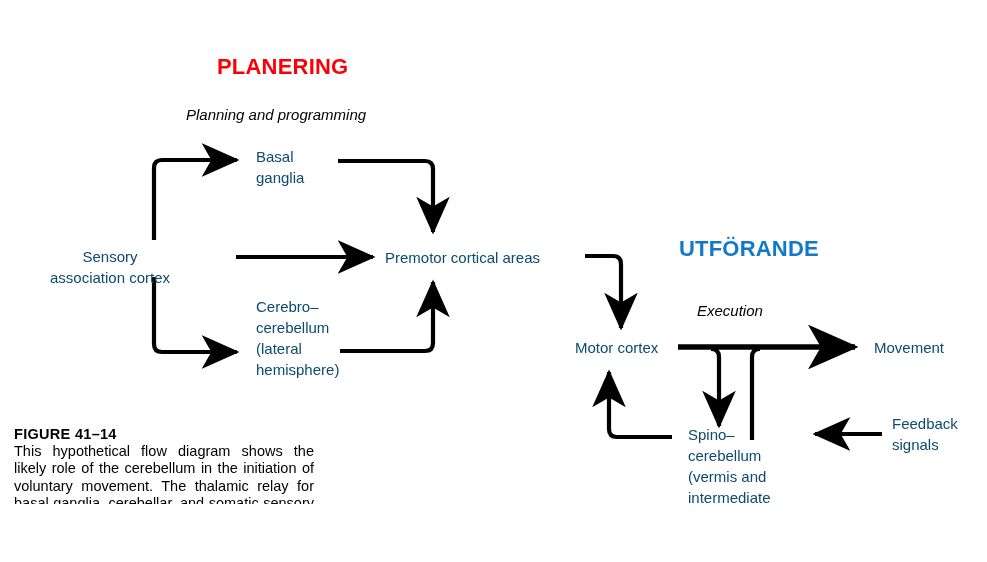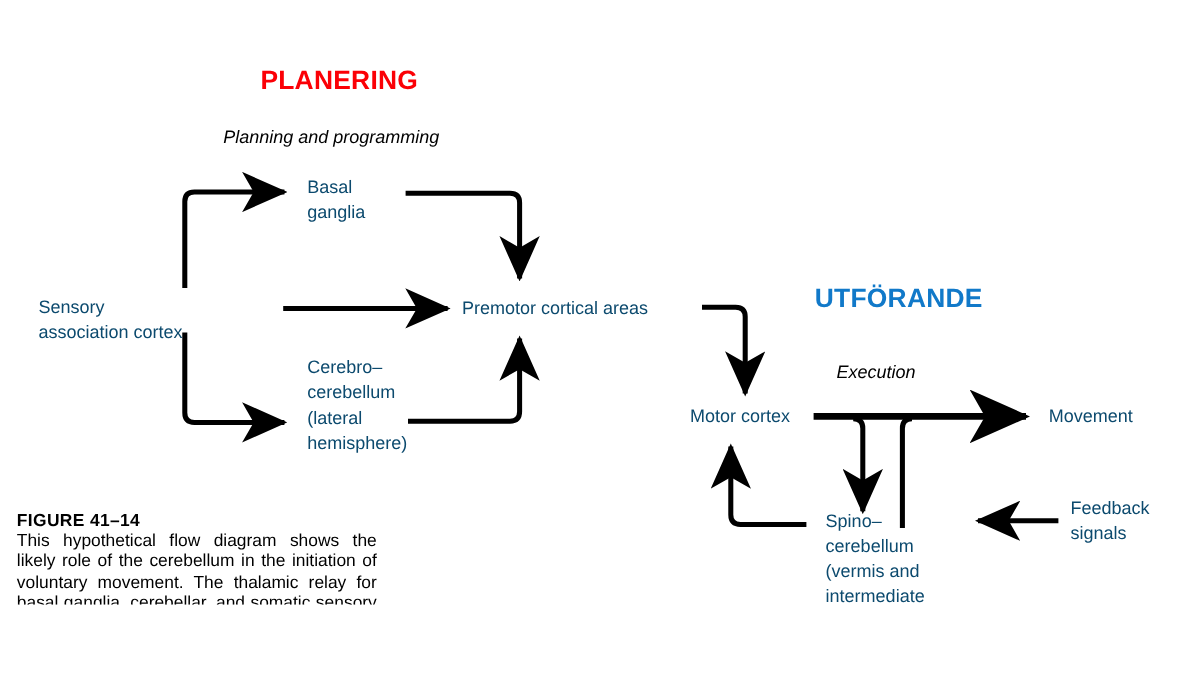--- a/index.html
+++ b/index.html
@@ -112,21 +112,21 @@
       <path d="M711,349 Q719,349 719,357 L719,426" marker-end="url(#ah)"></path>
 
       <path d="M752,440 L752,357 Q752,349 760,349"></path>
 
       <path d="M672,437 L617,437 Q609,437 609,429 L609,372" marker-end="url(#ah)"></path>
 
       <path d="M882,434 L815,434" marker-end="url(#ah)"></path>
     </g>
   </svg>
 
-  <div class="node-label" style="left:32px; top:246px; text-align:left;">Sensory
+  <div class="node-label" style="left:50px; top:246px; text-align:center;">Sensory
 association cortex</div>
 
   <div class="node-label" style="left:256px; top:146px; text-align:left;">Basal
 ganglia</div>
 
   <div class="node-label" style="left:256px; top:296px; text-align:left;">Cerebro–
 cerebellum
 (lateral
 hemisphere)</div>
 

